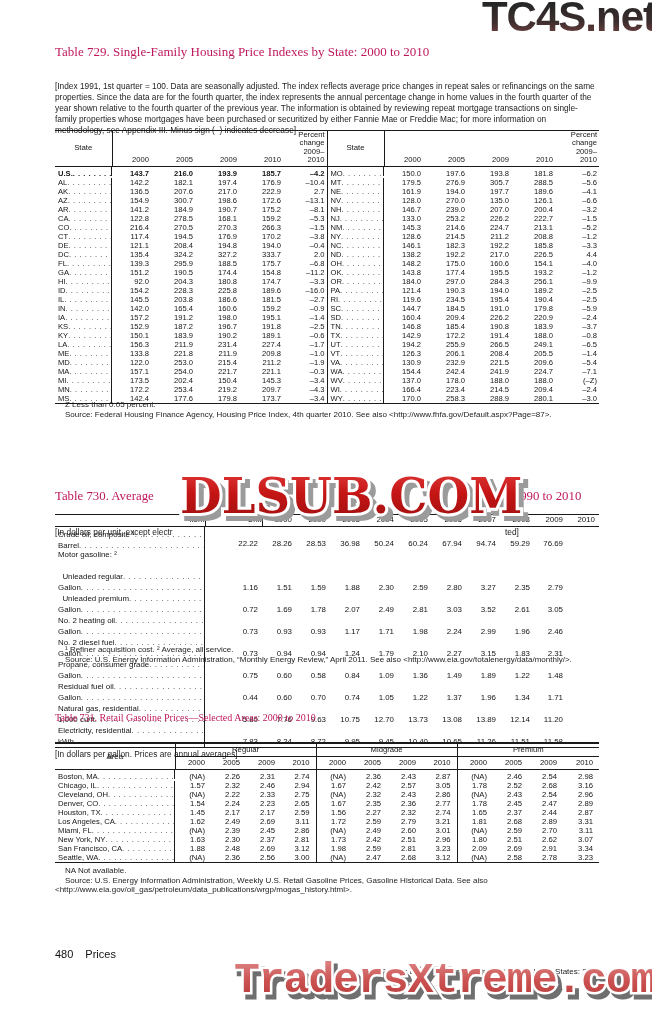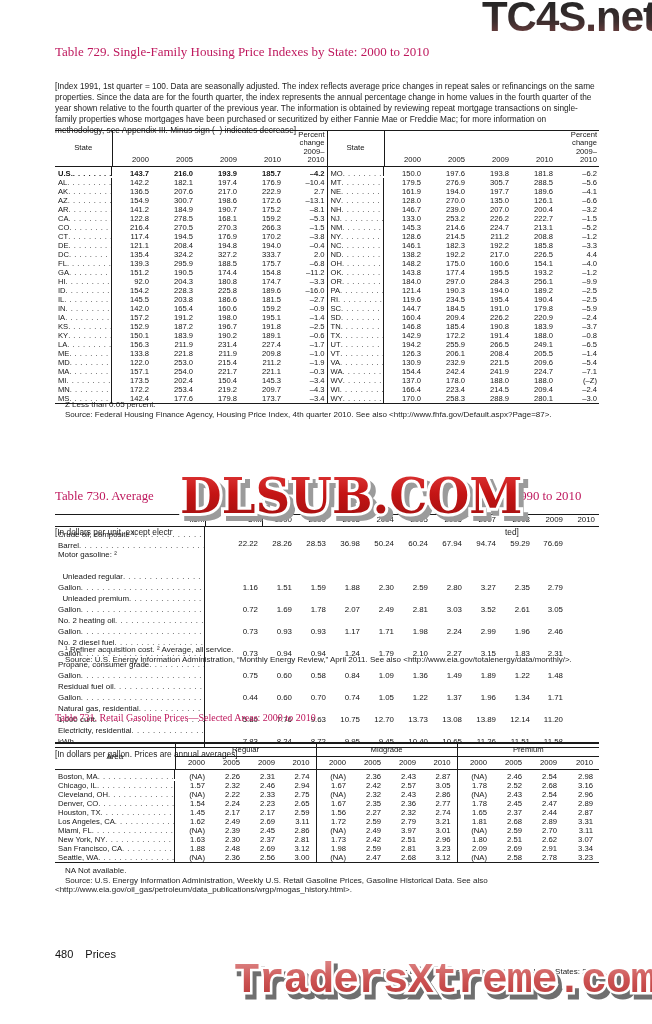--- a/index.html
+++ b/index.html
@@ -1070,21 +1070,21 @@
         <td class="lead vr">
           <span class="lbl">Miami, FL</span>
           <span class="dots"></span>
         </td>
         <td class="num">(NA)</td>
         <td class="num">2.39</td>
         <td class="num">2.45</td>
         <td class="num vr">2.86</td>
         <td class="num">(NA)</td>
         <td class="num">2.49</td>
-        <td class="num">3.97</td>
+        <td class="num">2.60</td>
         <td class="num vr">3.01</td>
         <td class="num">(NA)</td>
         <td class="num">2.59</td>
         <td class="num">2.70</td>
         <td class="num">3.11</td>
       </tr>
       <tr>
         <td class="lead vr">
           <span class="lbl">New York, NY</span>
           <span class="dots"></span>

